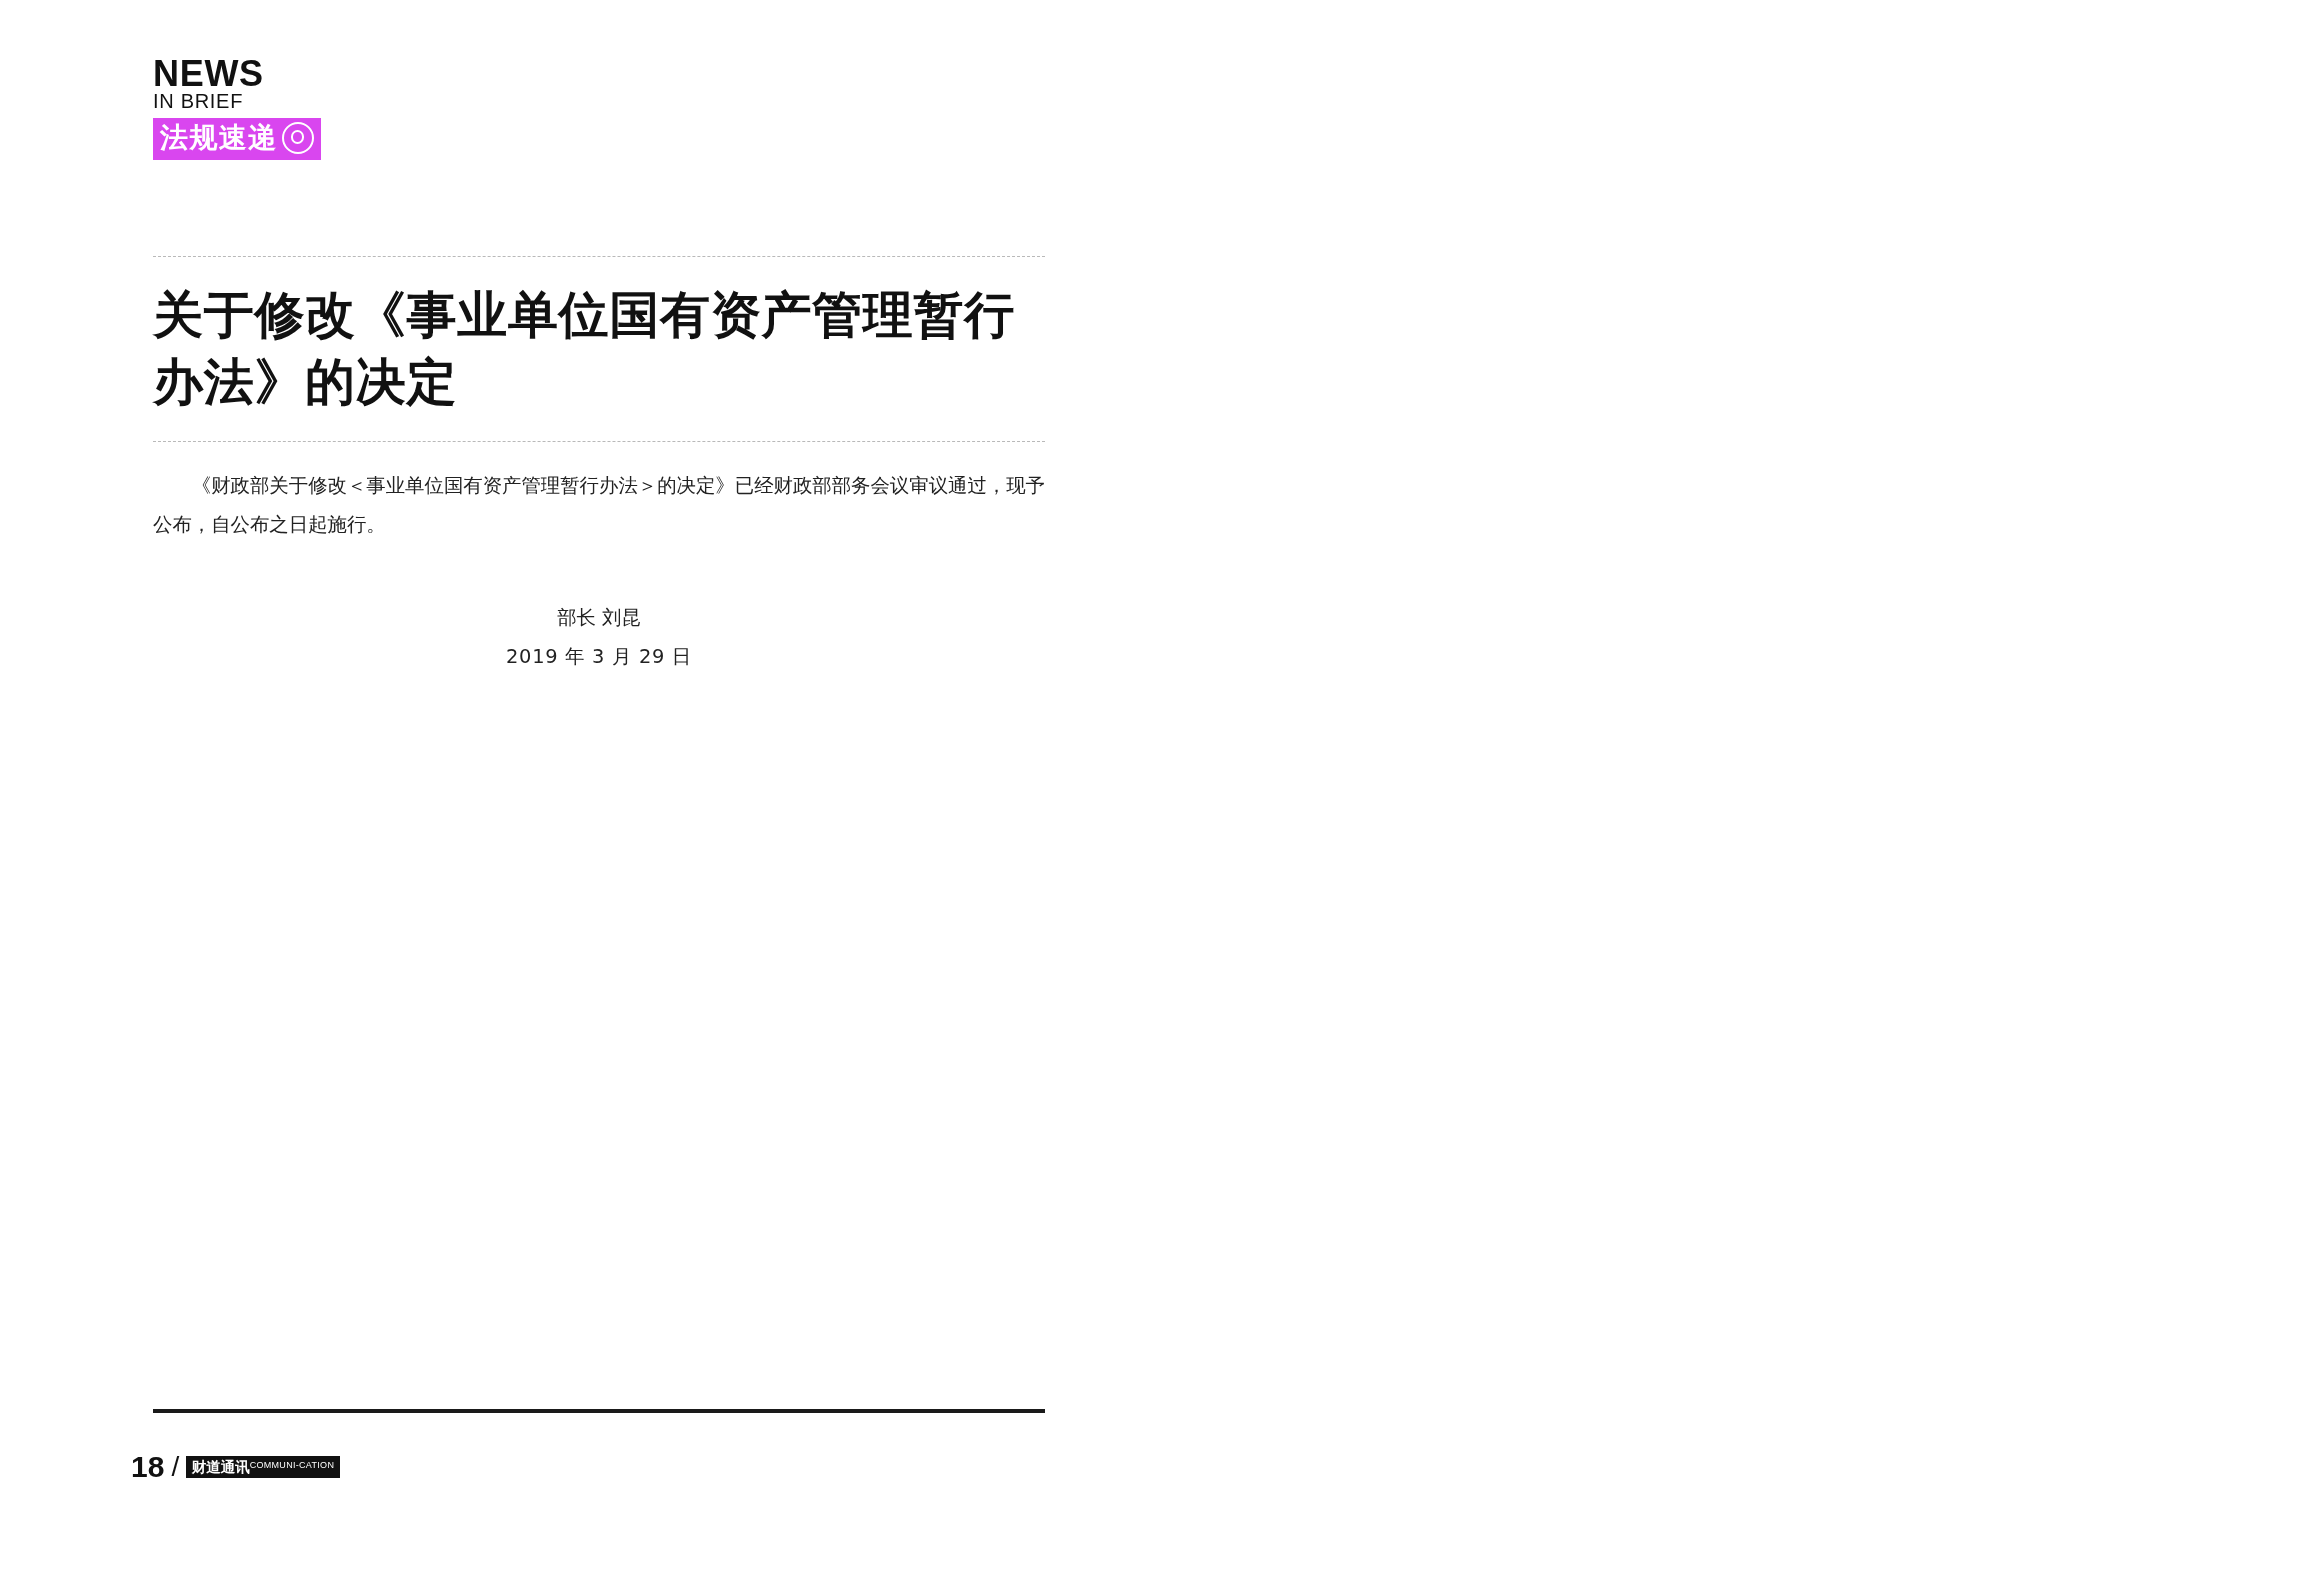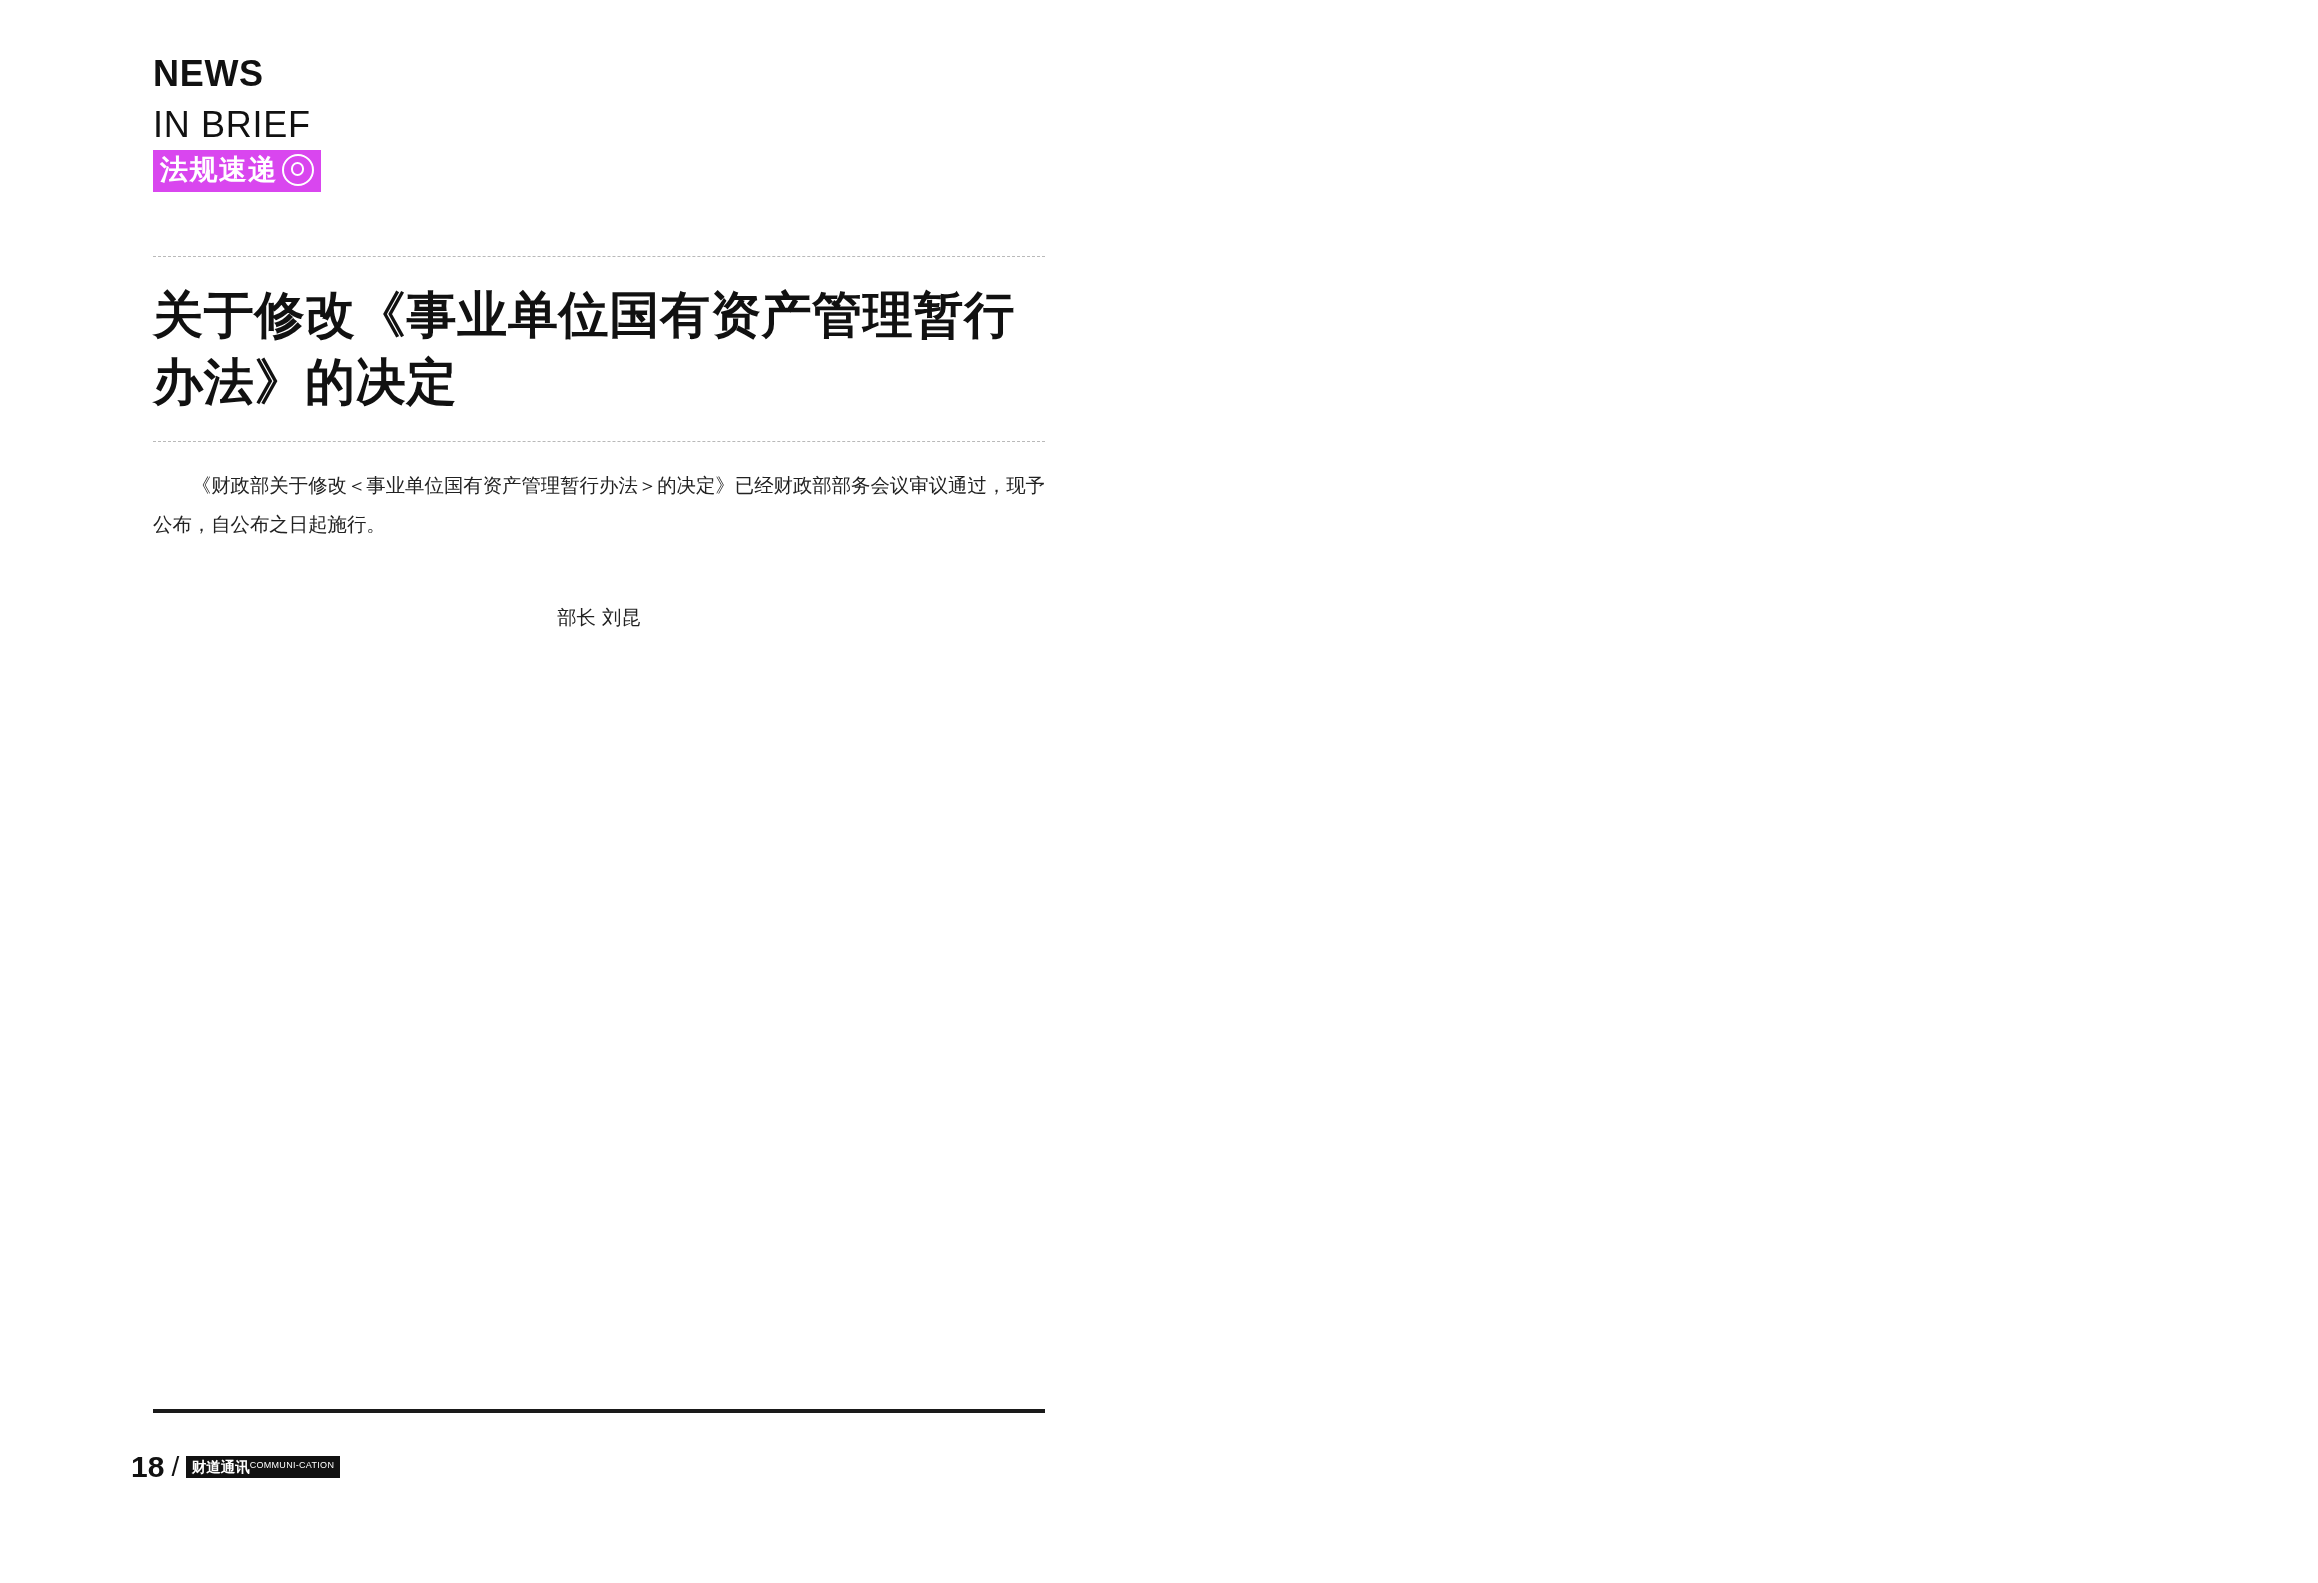--- a/index.html
+++ b/index.html
@@ -40,25 +40,25 @@
     font-family: "Liberation Sans", sans-serif;
     font-weight: bold;
     font-size: 36px;
     letter-spacing: 0.7px;
     line-height: 0.95;
     color: #111;
   }
   .mast-inbrief {
     font-family: "Liberation Sans", sans-serif;
     font-weight: normal;
-    font-size: 36px;
+    font-size: 20px;
     letter-spacing: 0.7px;
     line-height: 1.0;
     color: #111;
-    margin-top: 16px;
+    margin-top: 0;
   }
   .mast-cn-wrap {
     display: inline-flex;
     align-items: center;
     background: #d946ef;
     color: #fff;
     padding: 4.1px 7px 5.5px 7px;
     margin-top: 7px;
   }
   .mast-cn {
@@ -209,20 +209,21 @@
 
     <div class="art-left">
       <hr class="rule">
       <h1 class="headline">关于修改《事业单位国有资产管理暂行办法》的决定</h1>
       <hr class="rule">
       <div class="lead">
         <p class="indent">《财政部关于修改＜事业单位国有资产管理暂行办法＞的决定》已经财政部部务会议审议通过，现予公布，自公布之日起施行。</p>
       </div>
       <div class="signoff">
         <div>部长 刘昆</div>
+        <div class="line2">2019 年 3 月 29 日</div>
       </div>
     </div>
 
     <div class="footer-rule left"></div>
 
     <div class="folio left">
       <span class="folio-num">18</span>
       <span class="folio-slash">/</span>
       <span class="logo">
         <span class="logo-cn">财道通讯</span>

